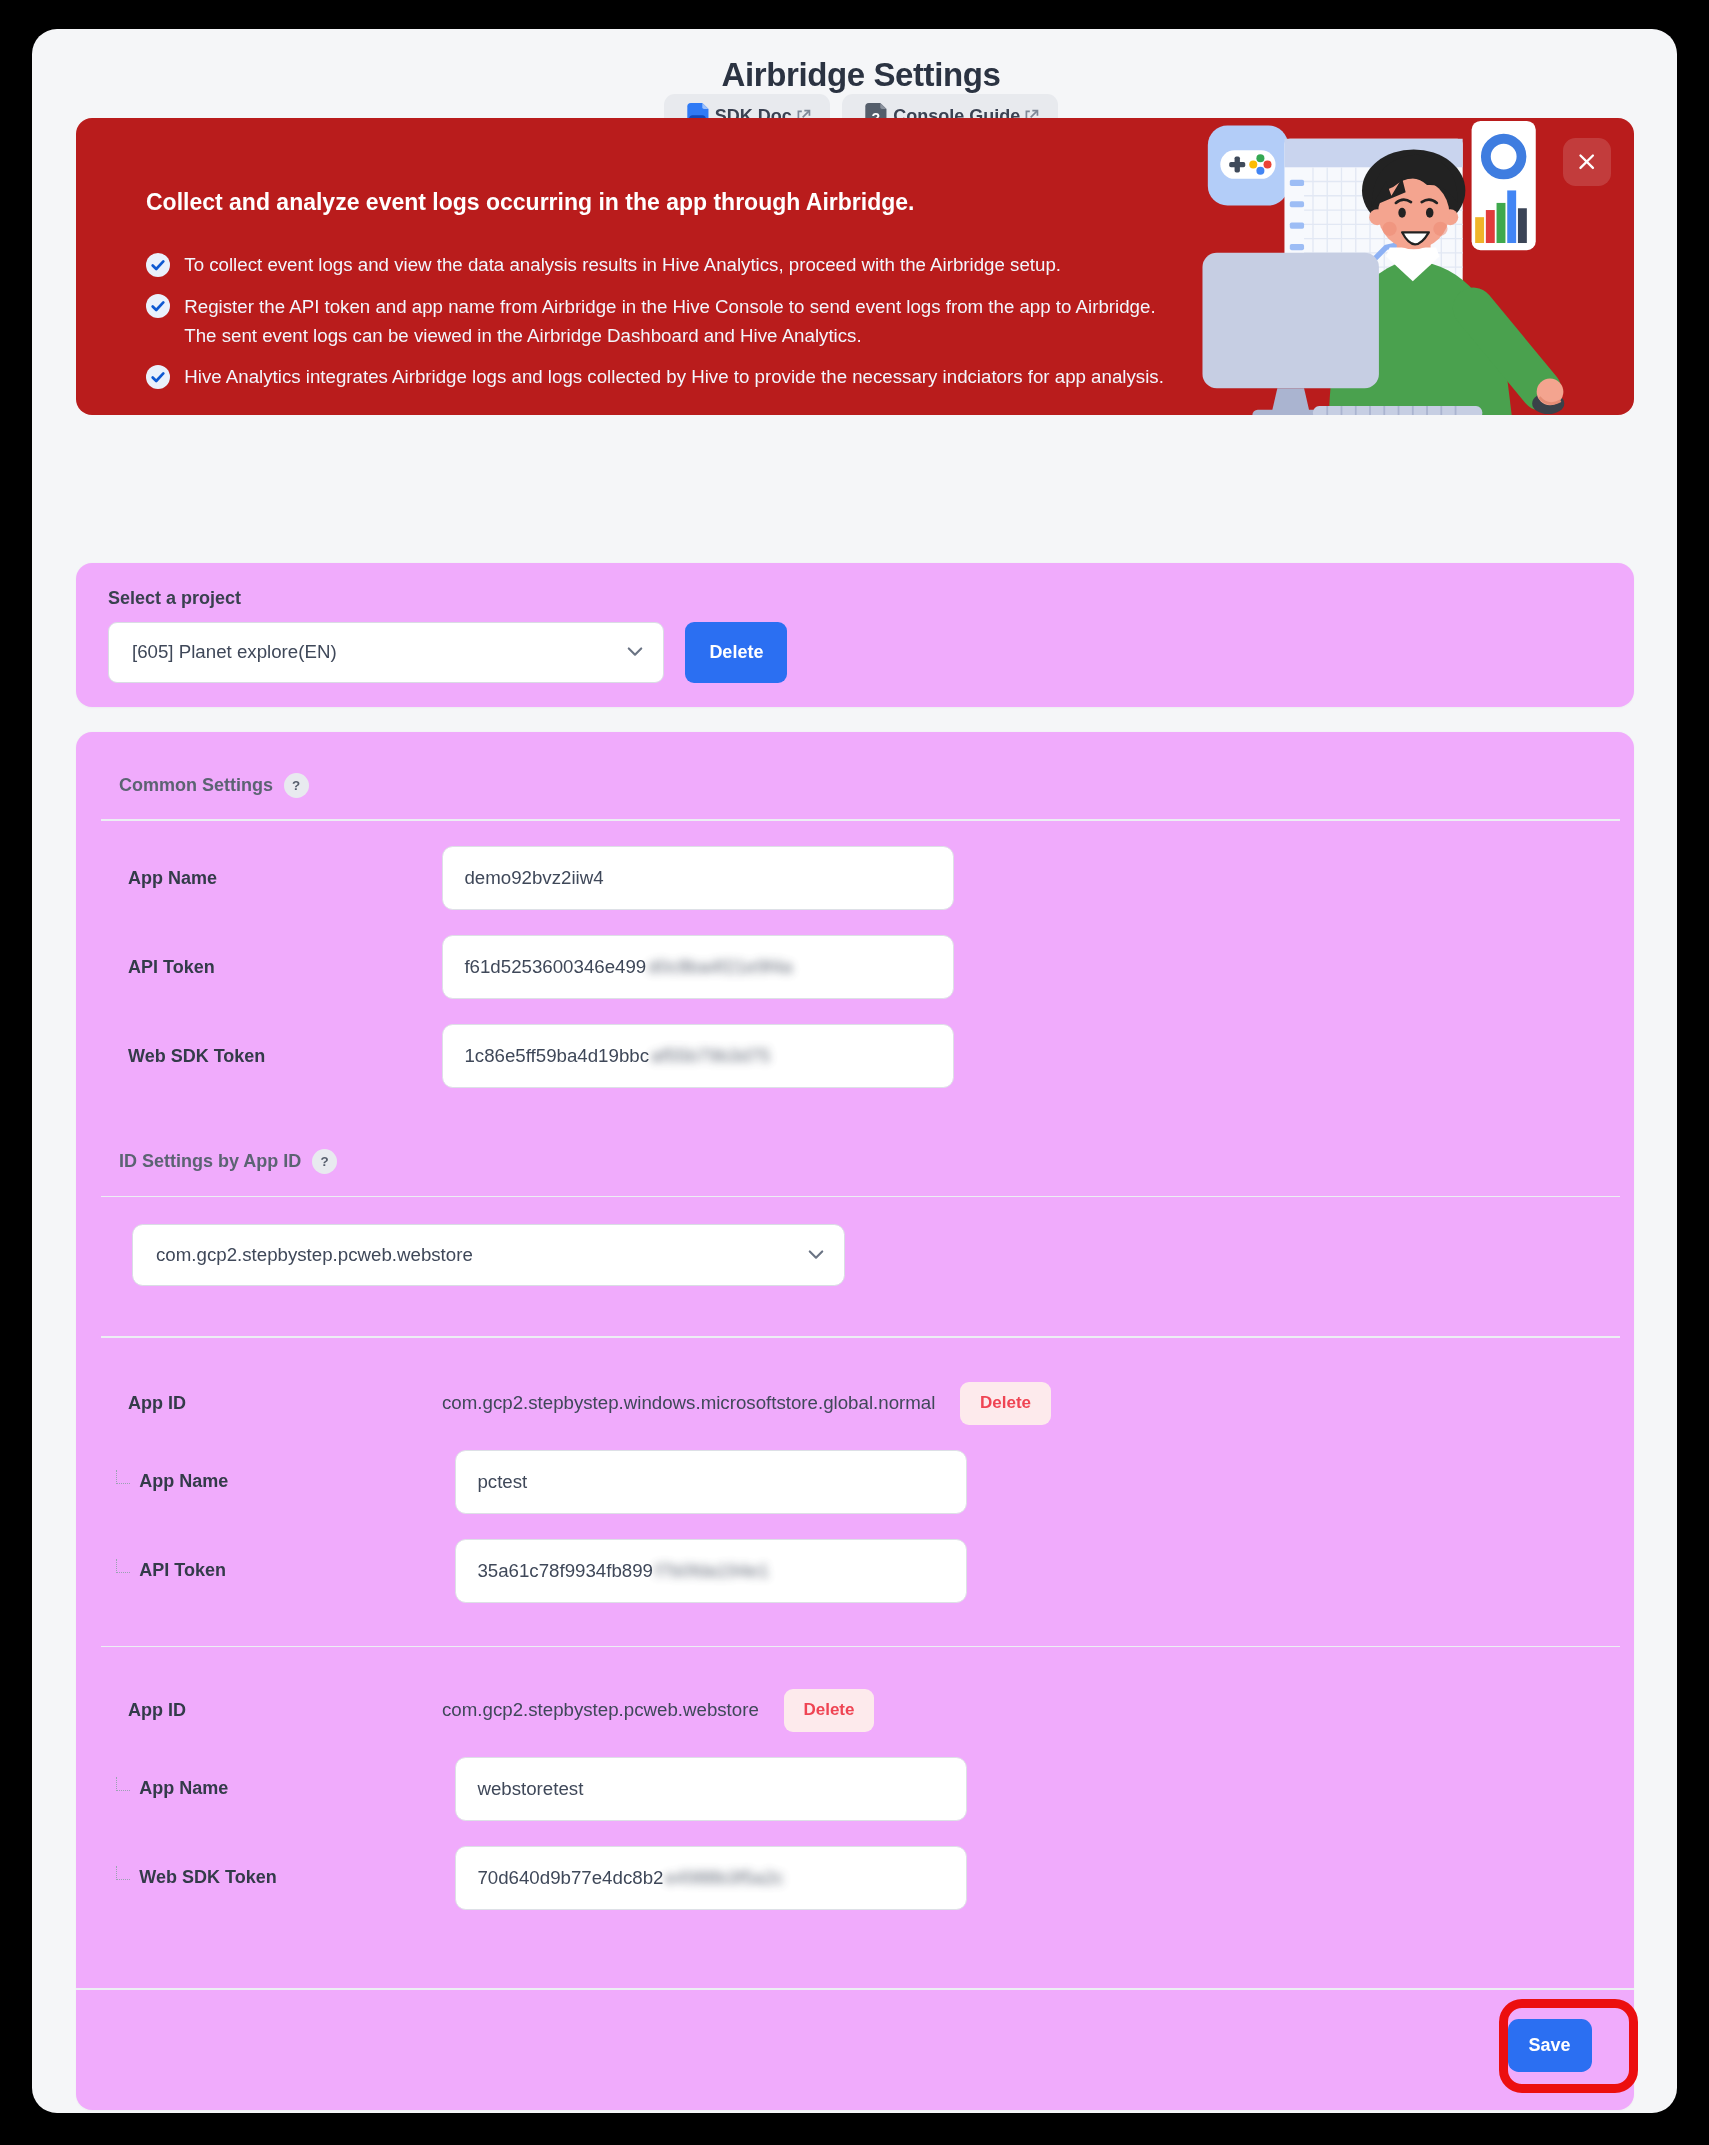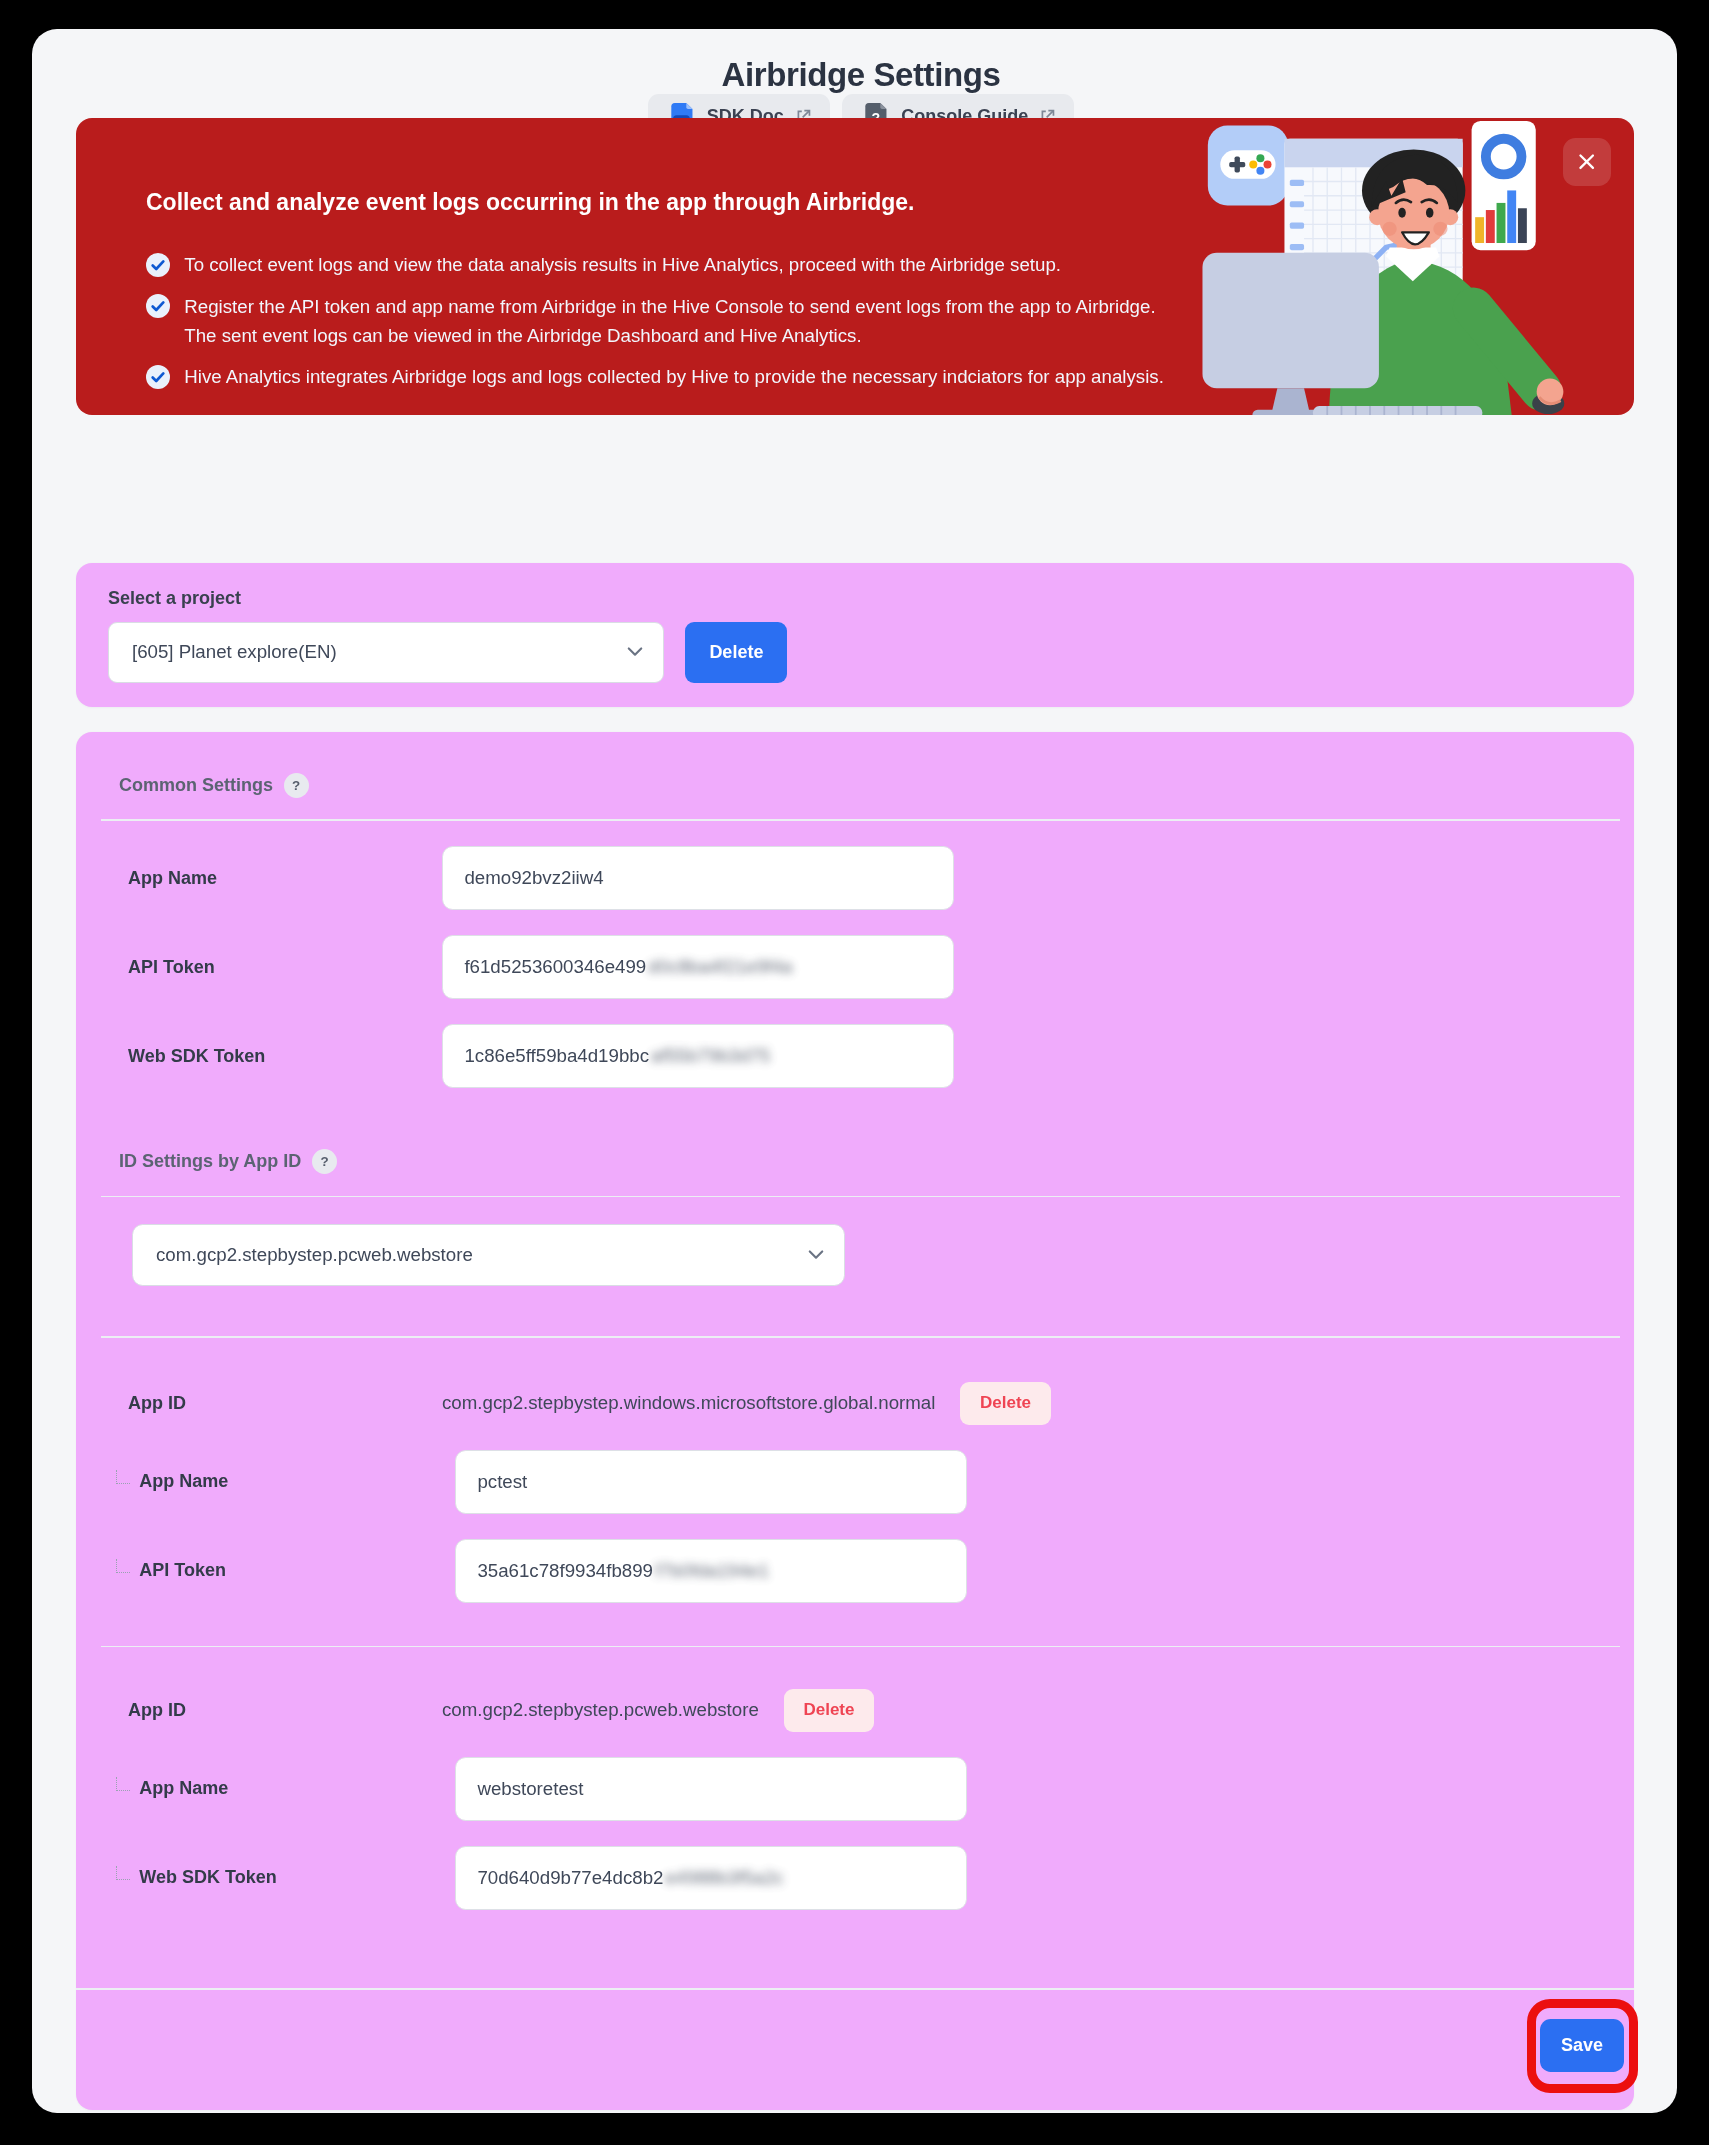--- a/index.html
+++ b/index.html
@@ -7,21 +7,21 @@
   body { width:1709px; height:2146px; position:relative; font-family:"Liberation Sans", sans-serif; }
 
   .card { position:absolute; left:32px; top:29px; width:1645px; height:2084px;
           background:#f5f6f8; border-radius:25px; overflow:visible; }
 
   
   .header { position:absolute; left:57px; top:27px; right:44px; height:62px;
             display:flex; align-items:center; justify-content:space-between;flex-direction:column; }
   .page-title { font-size:33px; font-weight:800; color:#2b3342; letter-spacing:-0.4px; }
   .header-actions { display:flex; gap:12.5px; }
-  .pill { display:flex; align-items:center; gap:11px; background:#e8eaee; border:none;
+  .pill { display:flex; align-items:center; gap:3px; background:#e8eaee; border:none;
           border-radius:10.7px; padding:0 18px; height:45px; cursor:pointer;
           font-family:inherit; font-size:18px; font-weight:700; color:#3b4252; }
   .ext-icon { width:17px; height:17px; }
 
   
   .banner { position:absolute; left:44px; top:89px; width:1558px; height:297px;
             background:#b91c1c; border-radius:16px; overflow:hidden; color:#fff; }
   .banner-close { position:absolute; top:19.6px; right:23px; width:48px; height:48px;
             border:none; border-radius:12.5px; background:rgba(255,255,255,0.14);
             display:flex; align-items:center; justify-content:center; cursor:pointer; z-index:5; }
@@ -75,23 +75,23 @@
                 font-family:inherit; font-size:17px; font-weight:700; padding:0 19.6px; height:43px;
                 cursor:pointer; }
 
   .sub-row { display:flex; align-items:center; margin-left:40px; margin-top:25px; height:64px; }
   .sub-label-wrap { width:339px; display:flex; align-items:center; gap:9px; }
   .connector { width:14.3px; height:14.3px; border-left:1.8px dotted #9aa3b2; border-bottom:1.8px dotted #9aa3b2;
                margin-top:-9px; }
   .sub-label-wrap .flabel { font-size:18px; font-weight:700; color:#333b49; }
 
   .footer { display:flex; justify-content:flex-end; padding-right:0; }
-  .annotation { margin-top:9px; margin-right:-3.6px; width:111px; height:94px;
+  .annotation { margin-top:9px; margin-right:-3.6px; width:139px; height:94px;
                 border:9px solid #ec0f0f; border-radius:23px;
-                display:flex; align-items:center; justify-content:center; }
+                display:flex; align-items:center; justify-content:flex-start; }
   .save-btn { width:84px; height:53px; border-radius:10.7px; font-size:18px; }
 </style>
 </head>
 <body>
 
 <div class="card">
 
   <div class="header">
     <h1 class="page-title">Airbridge Settings</h1>
     <div class="header-actions">

